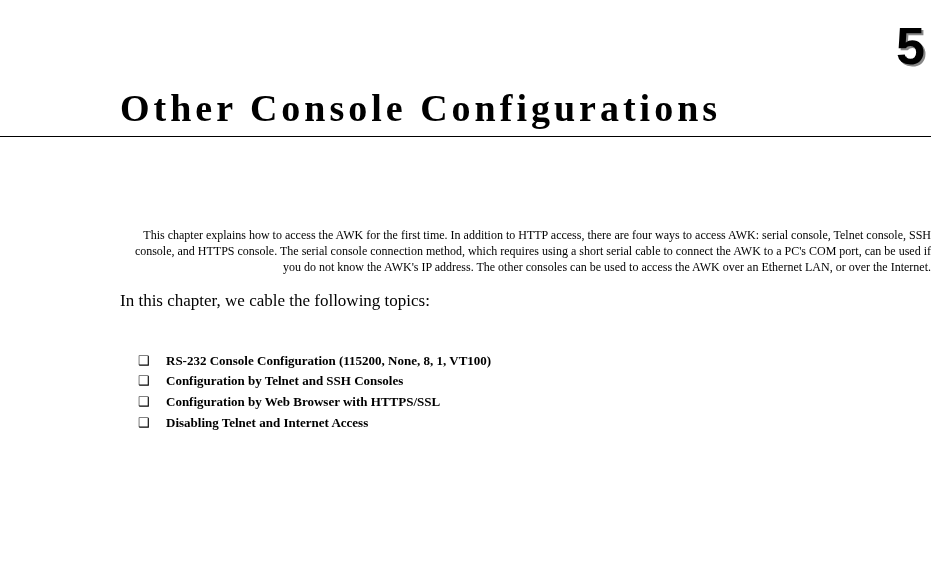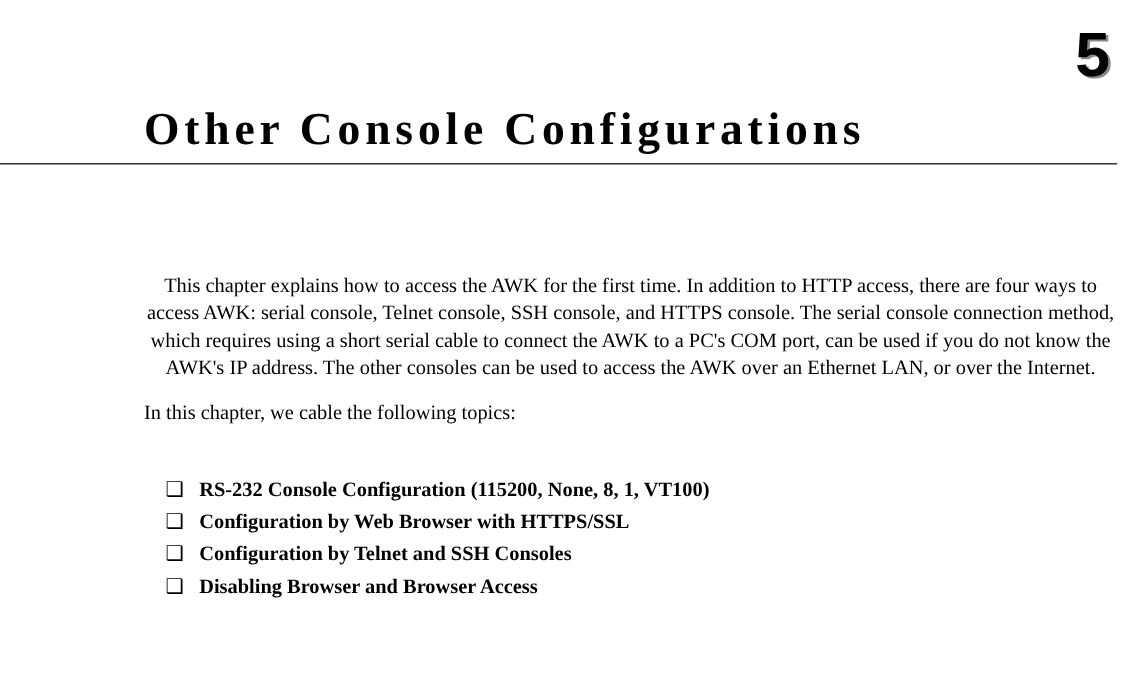--- a/index.html
+++ b/index.html
@@ -37,36 +37,36 @@
       margin-top: 14px;
       padding-bottom: 6px;
       padding-right: 2px;
     }
     .divider {
       border-top: 1.5px solid #000;
       margin-bottom: 90px;
       margin-left: -120px;
     }
     .intro-paragraph {
-      font-size: 17px;
+      font-size: 12px;
       line-height: 1.35;
       margin-bottom: 14px;
-      text-align: center;
+      text-align: right;
     }
     .topics-intro {
       font-size: 17px;
       line-height: 1.35;
       margin-bottom: 38px;
     }
     .topics-list {
       list-style: none;
       padding-left: 18px;
     }
     .topics-list li {
-      font-size: 17px;
+      font-size: 13px;
       font-weight: bold;
       line-height: 1.6;
       position: relative;
       padding-left: 28px;
     }
     .topics-list li::before {
       content: "❑";
       position: absolute;
       left: 0;
       font-weight: normal;
@@ -76,17 +76,17 @@
 <body>
 
 <div class="page">
   <div class="chapter-number">5</div>
   <div class="chapter-title">Other Console Configurations</div>
   <div class="divider"></div>
   <p class="intro-paragraph">This chapter explains how to access the AWK for the first time. In addition to HTTP access, there are four ways to access AWK: serial console, Telnet console, SSH console, and HTTPS console. The serial console connection method, which requires using a short serial cable to connect the AWK to a PC's COM port, can be used if you do not know the AWK's IP address. The other consoles can be used to access the AWK over an Ethernet LAN, or over the Internet.</p>
   <p class="topics-intro">In this chapter, we cable the following topics:</p>
   <ul class="topics-list">
     <li>RS-232 Console Configuration (115200, None, 8, 1, VT100)</li>
+    <li>Configuration by Telnet and SSH Consoles</li>
     <li>Configuration by Web Browser with HTTPS/SSL</li>
-    <li>Configuration by Telnet and SSH Consoles</li>
-    <li>Disabling Browser and Browser Access</li>
+    <li>Disabling Telnet and Internet Access</li>
   </ul>
 </div>
 
 </body></html>

